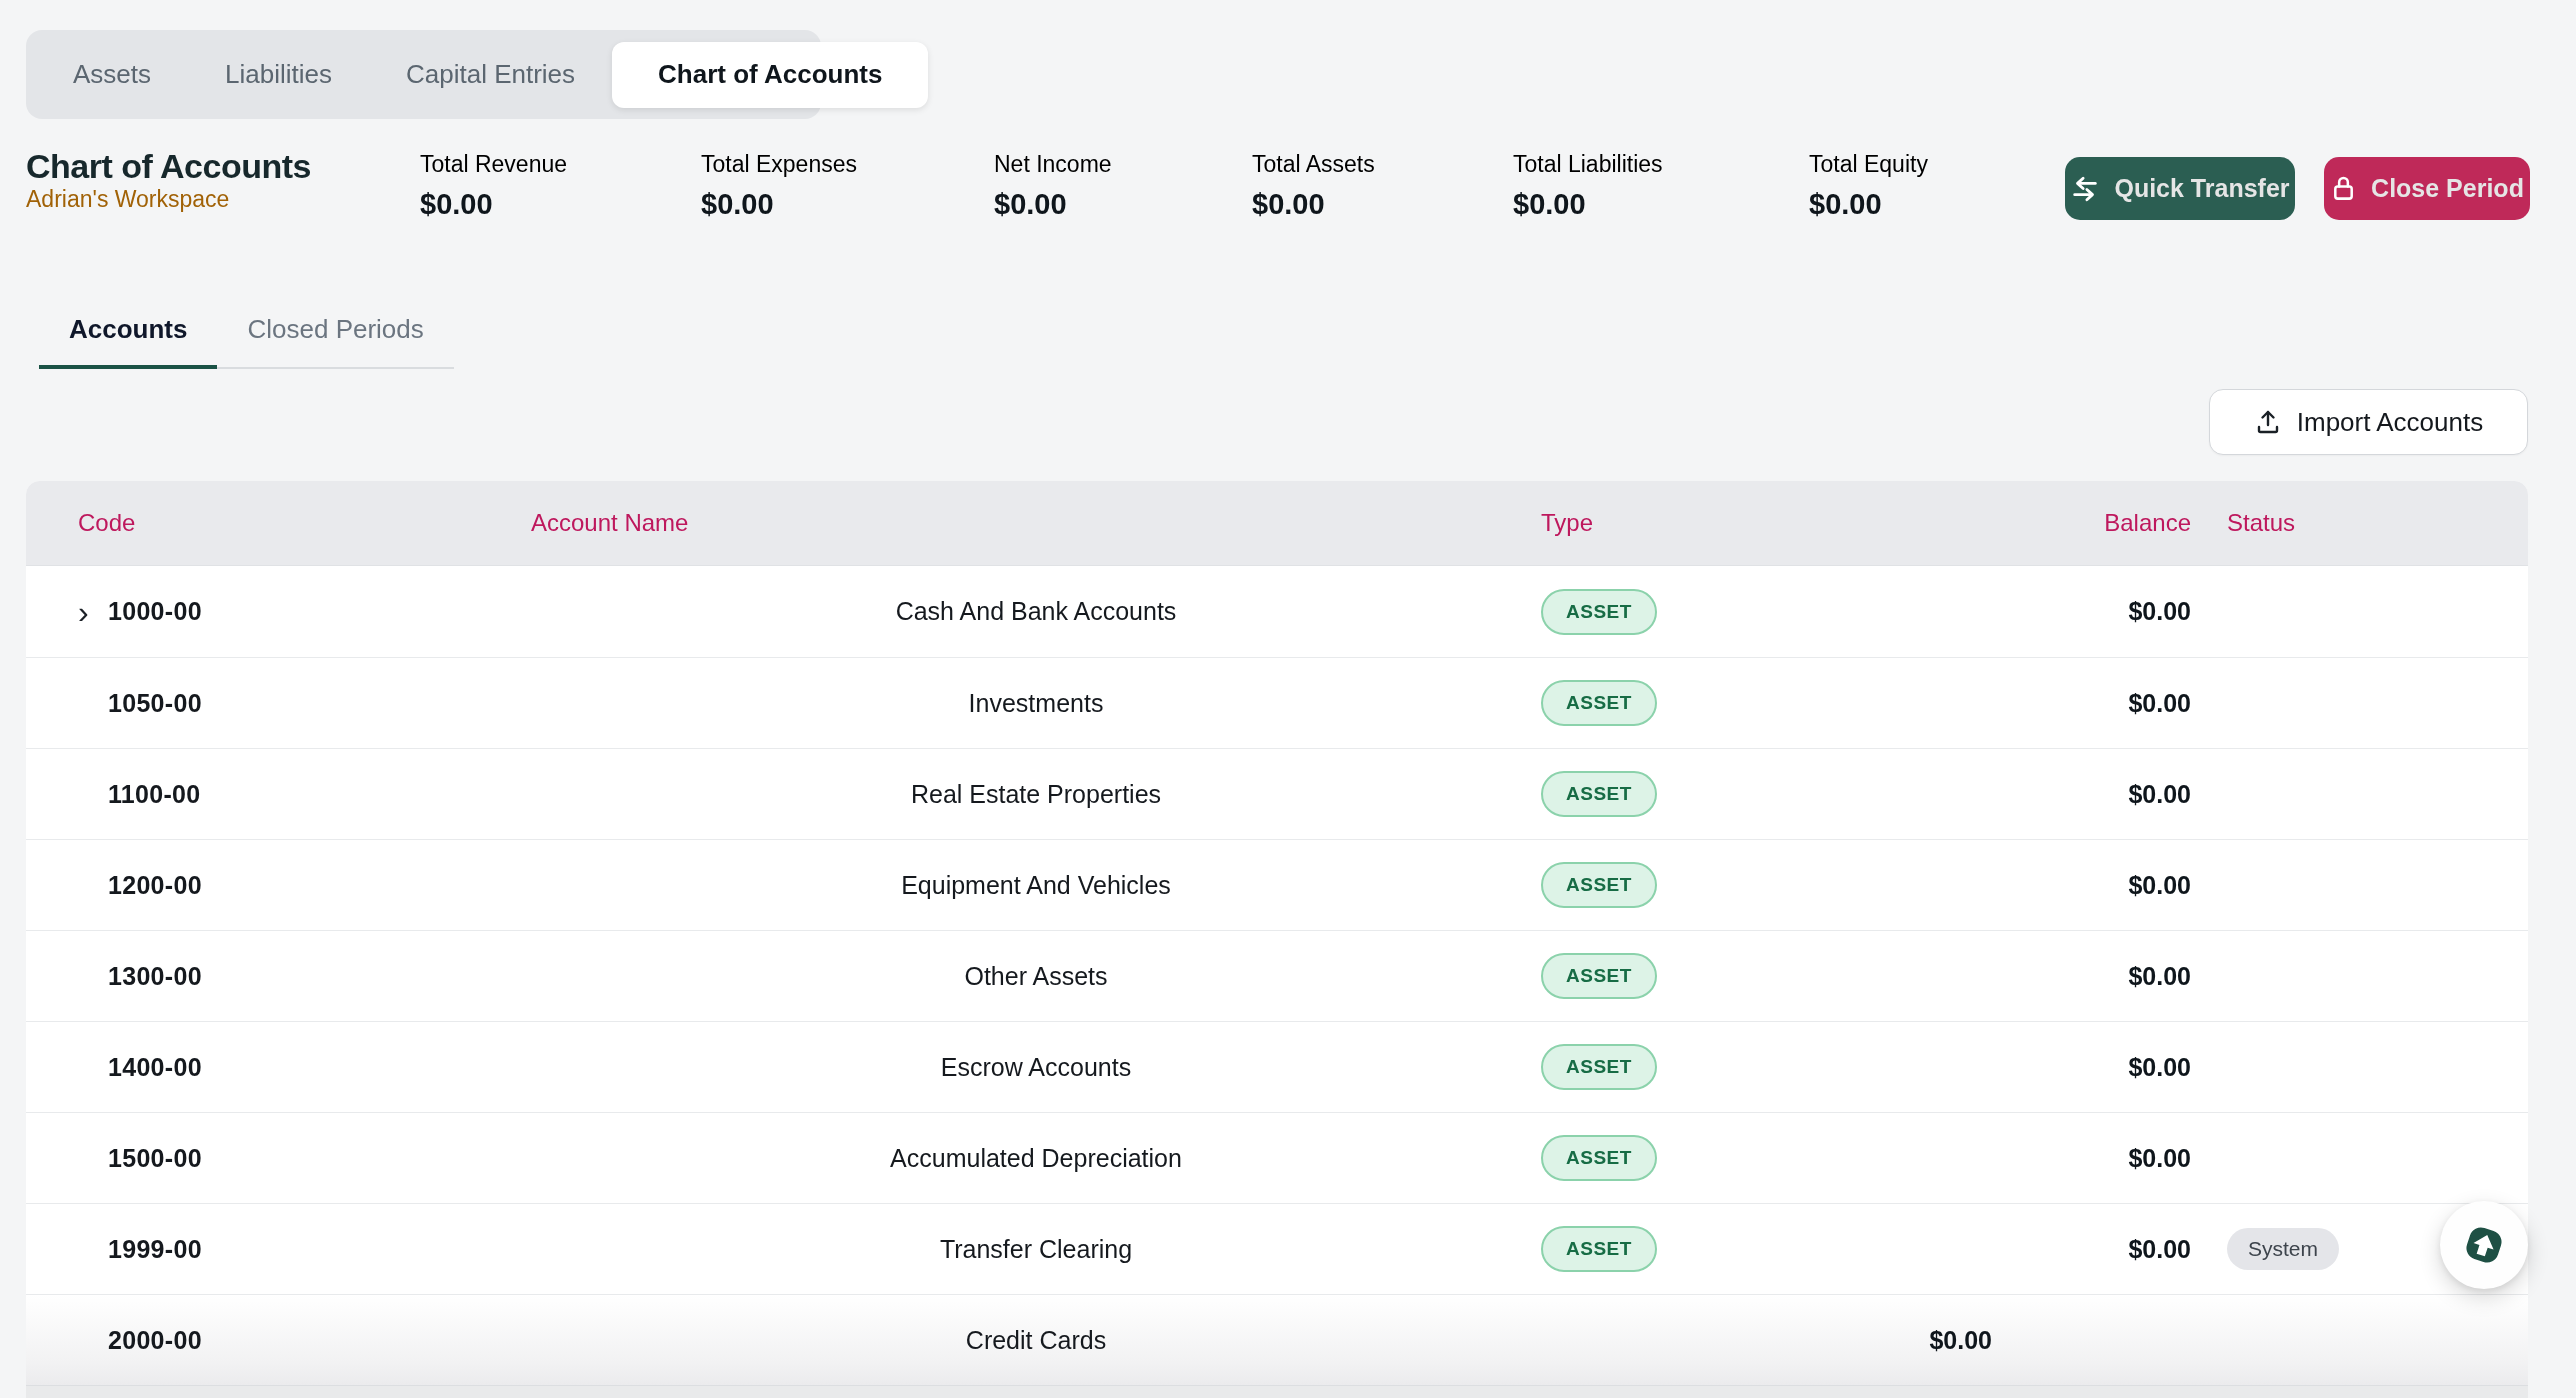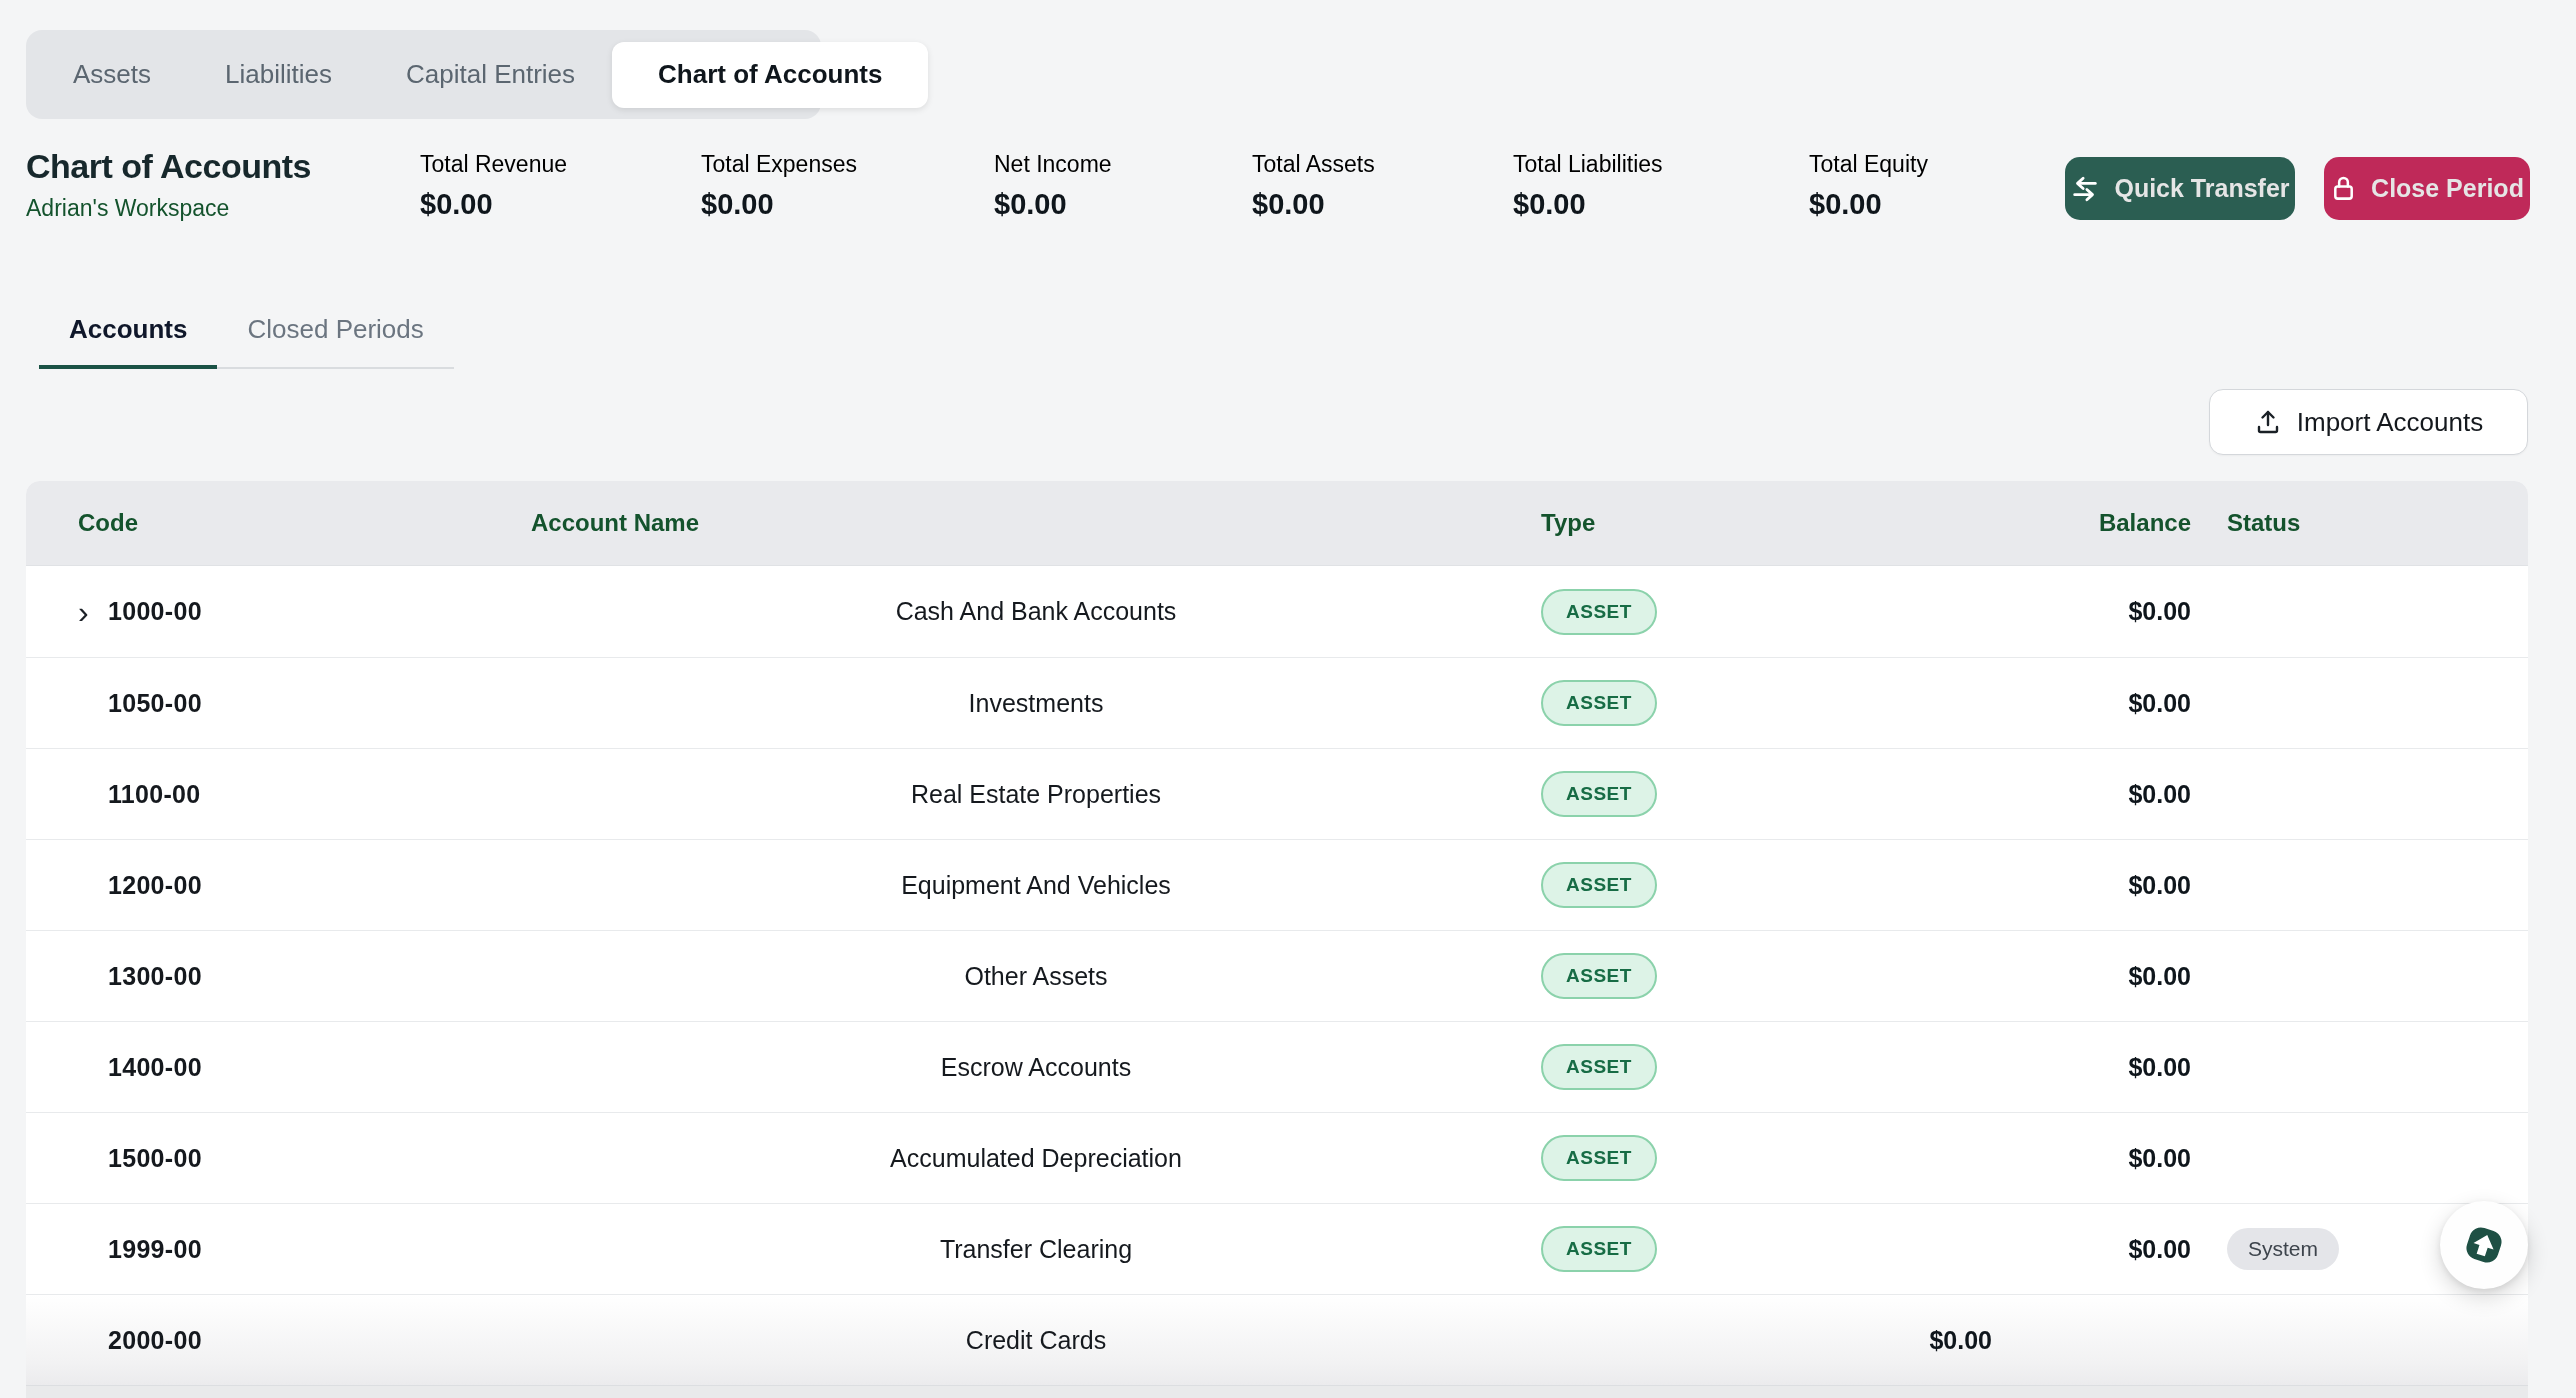--- a/index.html
+++ b/index.html
@@ -22,21 +22,21 @@
     height:66px; display:flex; align-items:center; cursor:pointer; white-space:nowrap;
   }
   .toptab.active {
     background:#ffffff; border-radius:12px; color:#0f161c; font-weight:700;
     padding:0 46px; box-shadow:0 2px 6px rgba(0,0,0,.10);
   }
 
   
   .titleblock { position:absolute; left:26px; top:147px; }
   .page-title { font-size:34px; font-weight:700; color:#17282c; letter-spacing:-0.5px; }
-  .page-subtitle { font-size:23px; color:#14532d; margin-top:9px; }
+  .page-subtitle { font-size:23px; color:#a16207; }
 
   .stats {
     position:absolute; left:420px; top:151px;
     display:grid; grid-template-columns:281px 293px 258px 261px 296px auto;
   }
   .stat-label { font-size:23px; color:#000000; }
   .stat-value { font-size:29px; font-weight:700; color:#0f161c; margin-top:10px; }
 
   .btn {
     position:absolute; top:157px; height:63px; border:none; border-radius:15px;
@@ -73,21 +73,21 @@
   
   .tablecard {
     position:absolute; left:26px; top:481px; width:2502px;
     background:#ffffff; border-radius:14px 14px 0 0; overflow:hidden;
   }
   .grid {
     display:grid; grid-template-columns:453px 1010px 451px 199px 1fr;
     align-items:center; padding:0 48px 0 52px;
   }
   .thead { height:85px; background:#e9eaed; border-bottom:1px solid #e0e2e5; }
-  .th { font-size:24px; color:#14532d; font-weight:700; }
+  .th { font-size:24px; color:#be185d; font-weight:400; }
   .th.col-balance { text-align:right; }
   .th.col-status { padding-left:36px; }
 
   .trow { height:91px; background:#ffffff; cursor:pointer; }
   .trow + .trow { border-top:1px solid #e8eaec; }
   .trow.fade { background:linear-gradient(180deg,#ffffff 0%,#f2f2f3 75%,#ebebed 100%); }
 
   .c-code { display:flex; align-items:center; font-size:25px; font-weight:700; letter-spacing:0.3px; color:#15191e; }
   .chev-slot { width:30px; display:inline-flex; align-items:center; font-size:32px; line-height:1; color:#1b2026; font-weight:400; }
   .c-name { font-size:25px; color:#15191e;text-align:center; }

